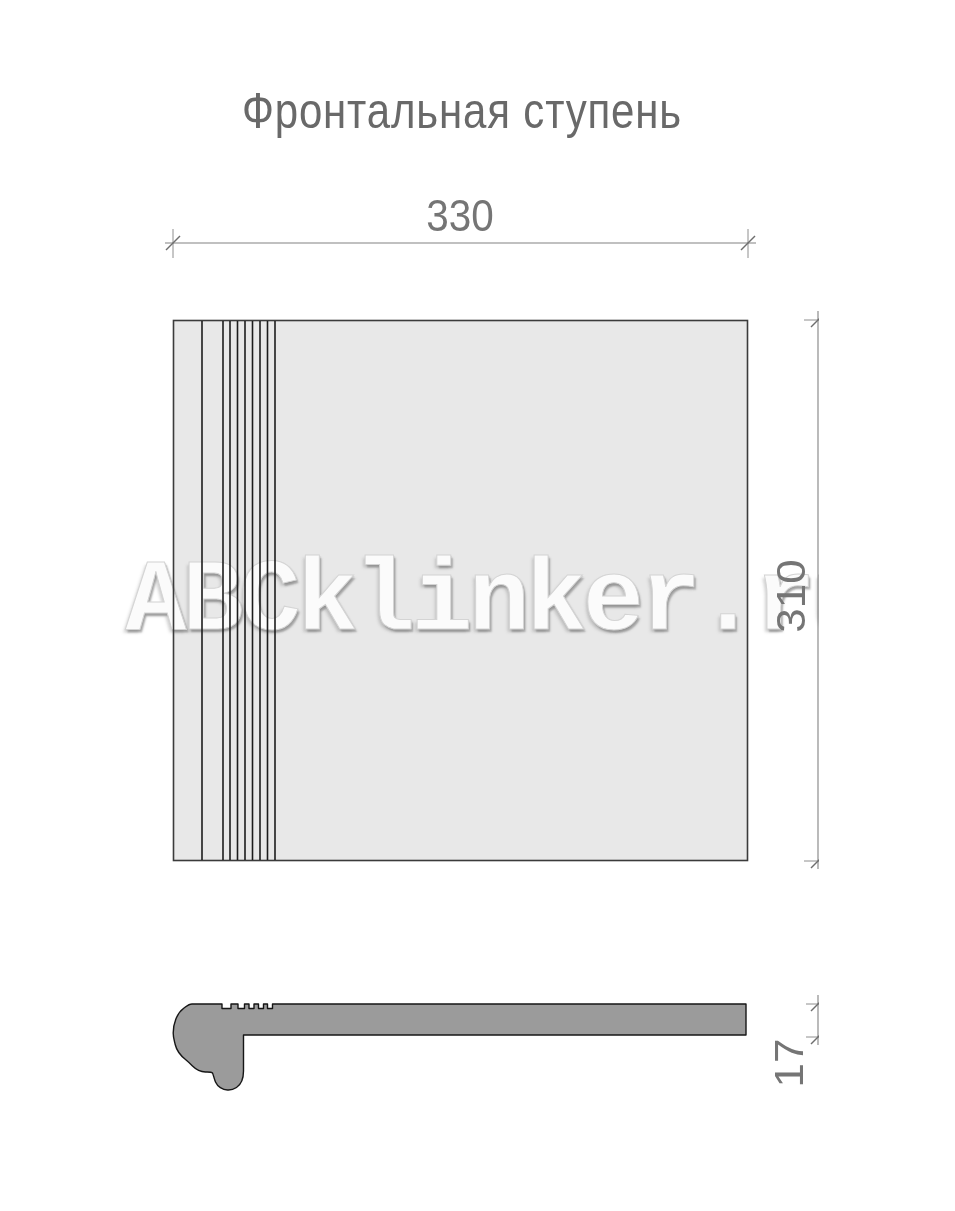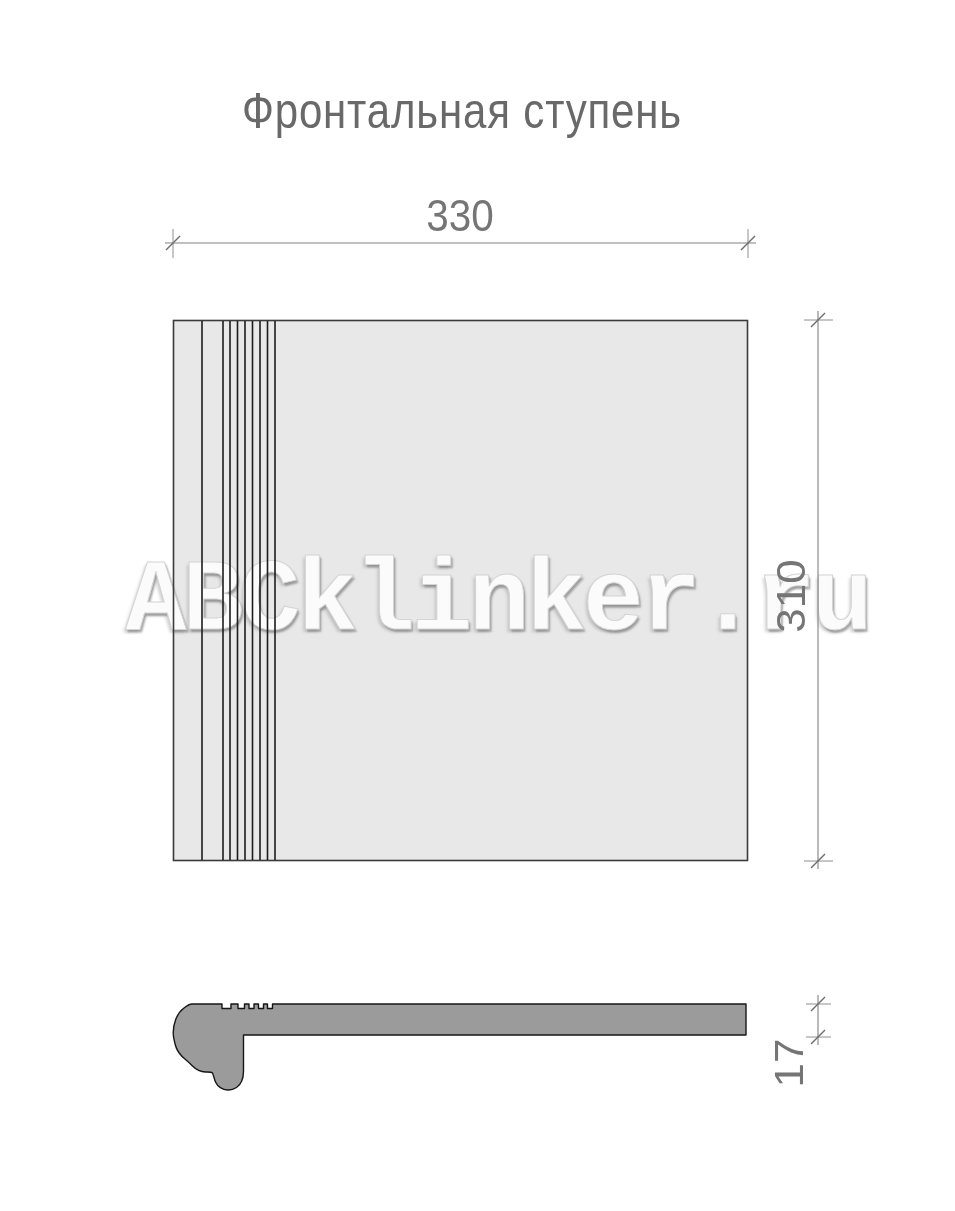--- a/index.html
+++ b/index.html
@@ -1,18 +1,18 @@
 <!DOCTYPE html>
 <html><head>
 <meta charset="utf-8">
 <style>
   html,body{margin:0;padding:0;background:#ffffff;}
   .page{
     position:relative;
-    width:955px;height:1211px;
+    width:819px;height:1211px;
     background:#ffffff;
     overflow:hidden;
     font-family:"Liberation Sans", sans-serif;
   }
   .page-title{
     position:absolute;
     left:150px;top:82px;width:624px;
     text-align:center;
     font-size:50px;
     color:#696969;

